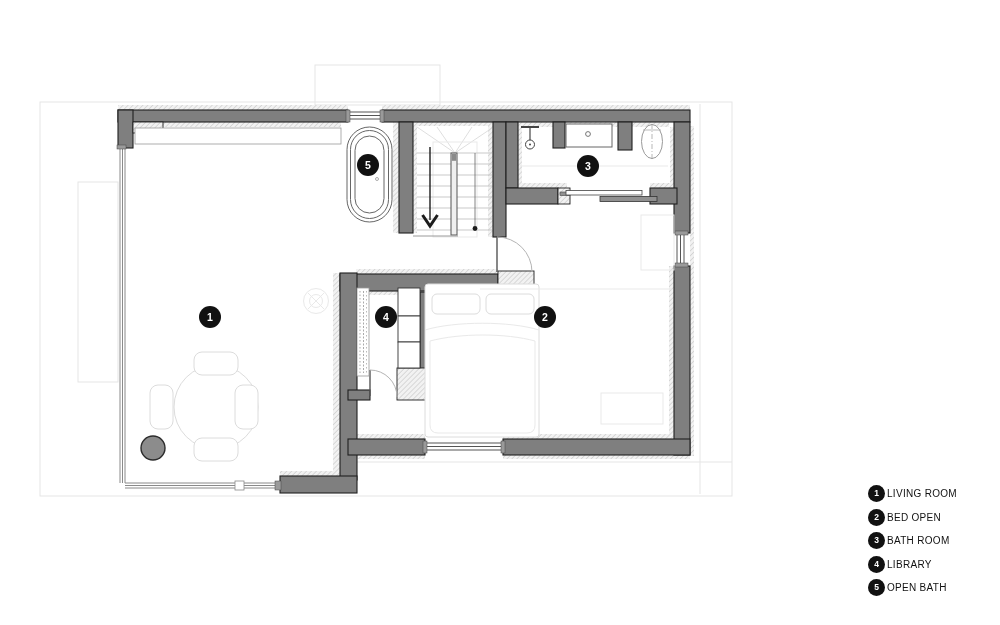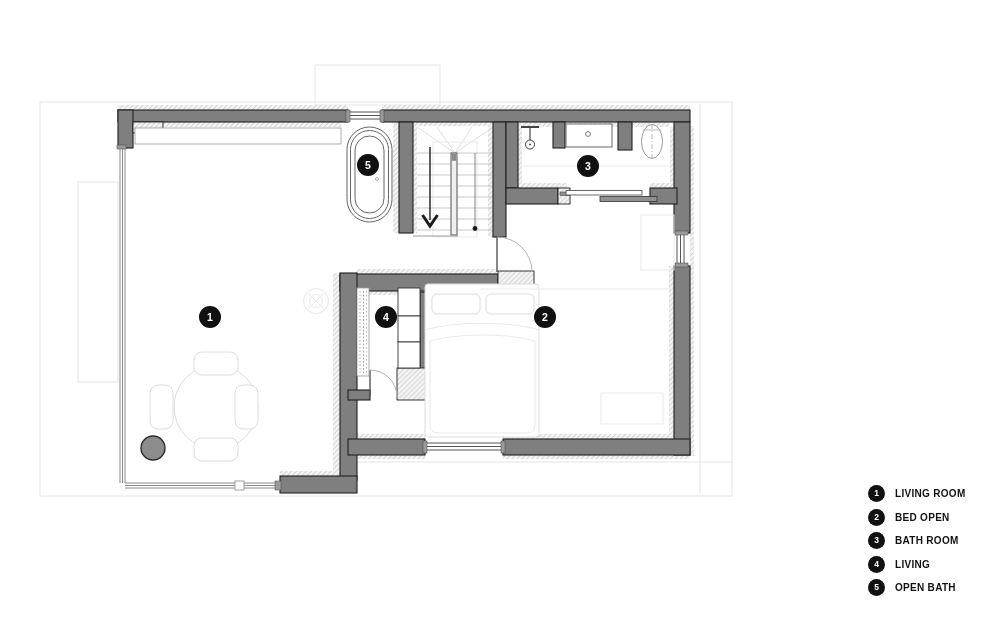--- a/index.html
+++ b/index.html
@@ -27,21 +27,21 @@
   .marker{position:absolute;width:22px;height:22px;border-radius:50%;background:#111;
           color:#fff;font-size:10.5px;font-weight:bold;display:flex;align-items:center;
           justify-content:center;line-height:1;}
 
   
   .legend{position:absolute;left:868px;top:485px;}
   .legend-row{display:flex;align-items:center;margin-bottom:6.5px;height:17px;}
   .legend-dot{width:17px;height:17px;border-radius:50%;background:#111;color:#fff;
               font-size:8.5px;font-weight:bold;display:flex;align-items:center;
               justify-content:center;flex:0 0 17px;line-height:1;}
-  .legend-label{margin-left:10px;font-size:10px;font-weight:bold;color:#111;
+  .legend-label{margin-left:2px;font-size:10px;font-weight:normal;color:#111;
                 letter-spacing:0.3px;white-space:nowrap;}
 </style>
 </head>
 <body>
 
 <div id="stage">
 
   <svg width="1000" height="625" viewBox="0 0 1000 625">
     <defs>
       <pattern id="ht" width="3.5" height="3.5" patternUnits="userSpaceOnUse" patternTransform="rotate(45)">
@@ -262,21 +262,21 @@
     <div class="legend-row">
       <div class="legend-dot">2</div>
       <div class="legend-label">BED OPEN</div>
     </div>
     <div class="legend-row">
       <div class="legend-dot">3</div>
       <div class="legend-label">BATH ROOM</div>
     </div>
     <div class="legend-row">
       <div class="legend-dot">4</div>
-      <div class="legend-label">LIVING</div>
+      <div class="legend-label">LIBRARY</div>
     </div>
     <div class="legend-row">
       <div class="legend-dot">5</div>
       <div class="legend-label">OPEN BATH</div>
     </div>
   </div>
 
 </div>
 
 </body></html>

